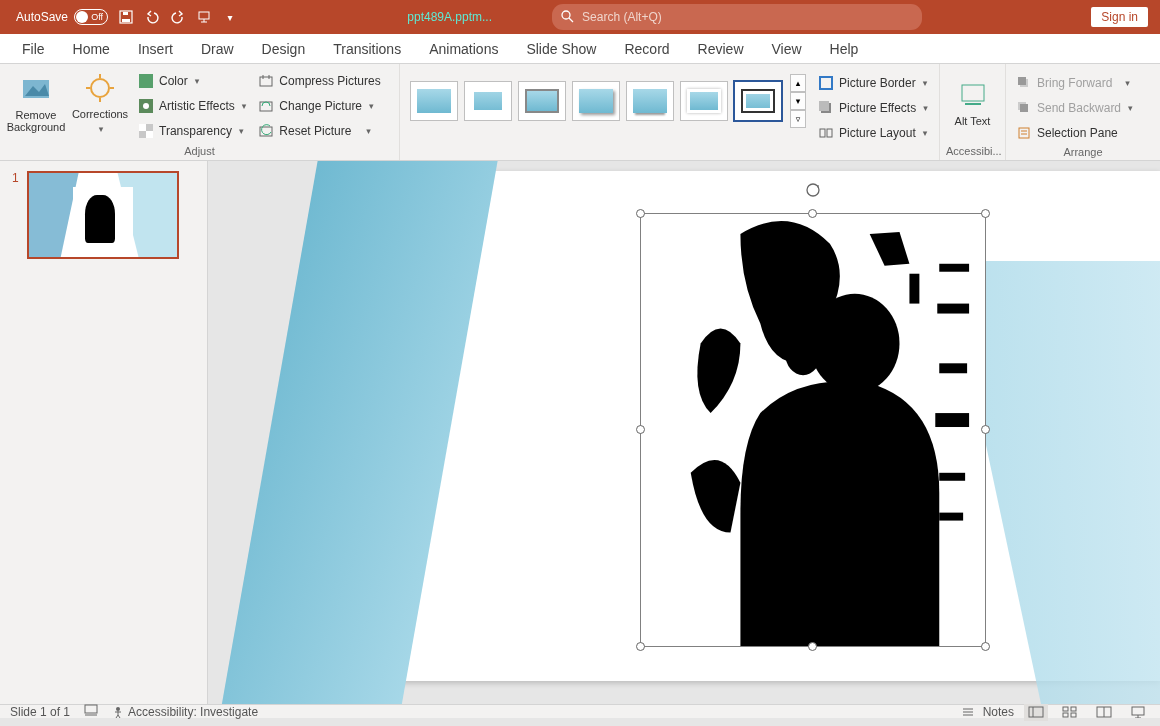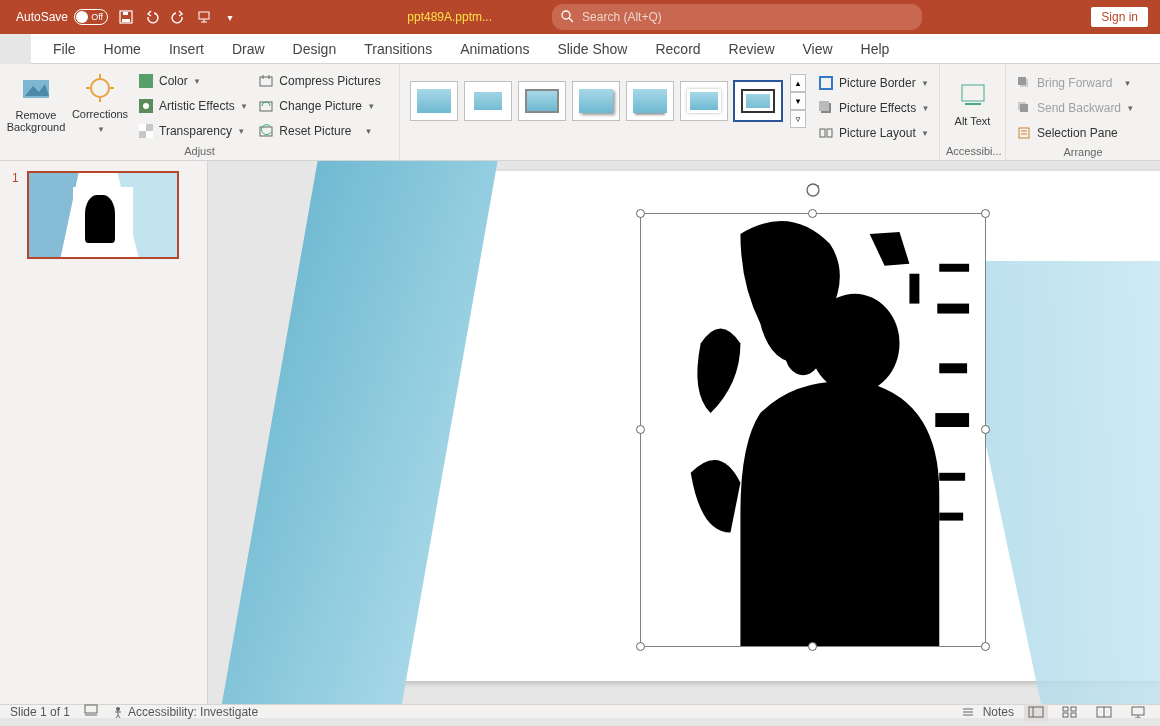--- a/index.html
+++ b/index.html
@@ -7,29 +7,29 @@
 
 
 .title-bar { height: 34px; background: #b7472a; display: flex; align-items: center; color: #fff; font-size: 12px; }
 .title-left { display: flex; align-items: center; gap: 10px; padding-left: 16px; }
 .autosave { display: flex; align-items: center; gap: 6px; }
 .toggle { width: 34px; height: 16px; border: 1px solid #fff; border-radius: 9px; position: relative; display: flex; align-items: center; }
 .toggle-knob { width: 12px; height: 12px; background: #fff; border-radius: 50%; margin-left: 1px; }
 .toggle-text { font-size: 9px; position: absolute; right: 4px; }
 .qat-icon { width: 16px; height: 16px; display: flex; align-items: center; justify-content: center; }
 .title-center { flex: 1; text-align: center; display:flex; align-items:center; justify-content:center; gap:60px;}
-.title-filename { color:#fde047; }
+.title-filename { color:#5eead4; }
 .search-box { width: 370px; height: 26px; background: #c96850; border-radius: 11px; display: flex; align-items: center; padding: 0 8px; gap: 8px; }
 .search-box input { background: transparent; border: none; color: #fff; outline: none; flex:1; font-size:12px;}
 .search-box input::placeholder { color: #f0d5cc; }
 .title-right { padding-right: 12px; display:flex; align-items:center; gap:8px;}
 .signin-btn { background:#fff; color:#b7472a; padding:3px 10px; border-radius:2px; font-size:12px; border:none; cursor:pointer;}
 
 
-.tab-strip { height: 30px; background: #fff; border-bottom: 1px solid #d4d4d4; display: flex; align-items: flex-end; padding-left: 8px; gap: 0; margin-left: 31px; }
+.tab-strip { height: 30px; background: #fff; border-bottom: 1px solid #d4d4d4; display: flex; align-items: flex-end; padding-left: 8px; gap: 0; }
 .tab { padding: 6px 14px; font-size: 14px; color: #444; cursor: pointer; }
 .tab.active { color: #b7472a; border-bottom: 2px solid #b7472a; font-weight:500;}
 
 
 .ribbon { height: 97px; background: #f3f2f1; border-bottom: 1px solid #d4d4d4; display: flex; }
 .ribbon-group { border-right: 1px solid #e1dfdd; display: flex; flex-direction: column; justify-content: space-between; padding: 4px 6px 0 6px; }
 .group-label { text-align: center; font-size: 11px; color: #666; padding: 2px 0 3px 0; }
 .group-body { flex:1; display:flex; align-items:flex-start; gap:4px; }
 
 .big-btn { display:flex; flex-direction:column; align-items:center; justify-content:center; width:60px; height:70px; cursor:pointer; font-size:11px; color:#333; text-align:center; gap:4px;}

